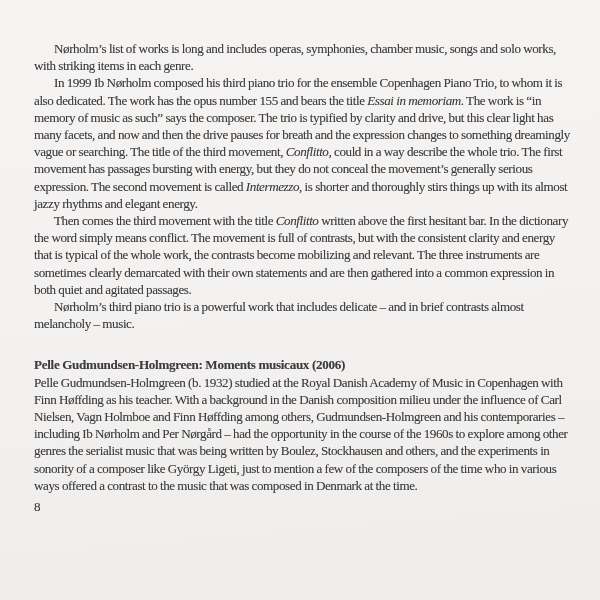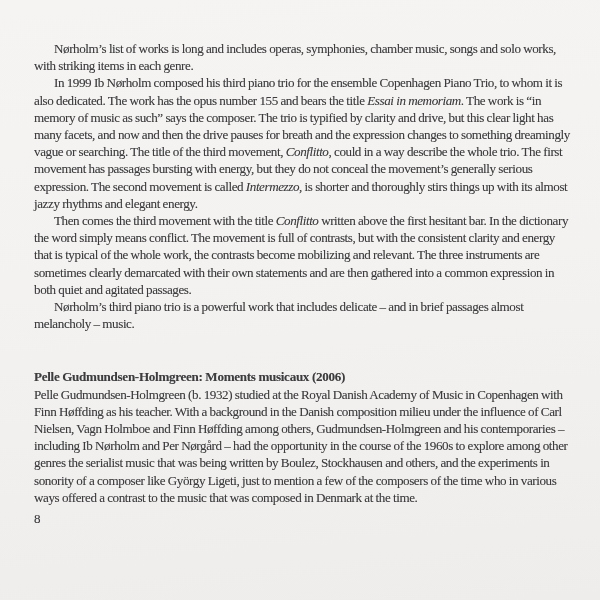--- a/index.html
+++ b/index.html
@@ -31,21 +31,21 @@
     text-shadow: 0 0 0.5px rgba(61,61,63,0.35);
   }
   .para.indent {
     text-indent: 20px;
   }
   .it {
     font-style: italic;
   }
   .heading {
     font-weight: bold;
-    margin-top: 36px;
+    margin-top: 24px;
     letter-spacing: -0.3px;
   }
   .page-number {
     margin-top: 4px;
     font-size: 13.1px;
     line-height: 17.2px;
     letter-spacing: -0.42px;
     text-shadow: 0 0 0.5px rgba(61,61,63,0.35);
   }
 </style>
@@ -54,21 +54,21 @@
 
 <div class="page">
   <div class="text-column">
 
     <p class="para indent"><span class="seg">Nørholm’s list of works is long and includes operas, symphonies, chamber music, songs and solo works, with striking items in each genre.</span></p>
 
     <p class="para indent"><span class="seg">In 1999 Ib Nørholm composed his third piano trio for the ensemble Copenhagen Piano Trio, to whom it is also dedicated. The work has the opus number 155 and bears the title </span><span class="seg it">Essai in memoriam</span><span class="seg">. The work is “in memory of music as such” says the composer. The trio is typified by clarity and drive, but this clear light has many facets, and now and then the drive pauses for breath and the expression changes to something dreamingly vague or searching. The title of the third movement, </span><span class="seg it">Conflitto</span><span class="seg">, could in a way describe the whole trio. The first movement has passages bursting with energy, but they do not conceal the movement’s generally serious expression. The second movement is called </span><span class="seg it">Intermezzo</span><span class="seg">, is shorter and thoroughly stirs things up with its almost jazzy rhythms and elegant energy.</span></p>
 
     <p class="para indent"><span class="seg">Then comes the third movement with the title </span><span class="seg it">Conflitto</span><span class="seg"> written above the first hesitant bar. In the dictionary the word simply means conflict. The movement is full of contrasts, but with the consistent clarity and energy that is typical of the whole work, the contrasts become mobilizing and relevant. The three instruments are sometimes clearly demarcated with their own statements and are then gathered into a common expression in both quiet and agitated passages.</span></p>
 
-    <p class="para indent"><span class="seg">Nørholm’s third piano trio is a powerful work that includes delicate – and in brief passages almost melancholy – music.</span></p>
+    <p class="para indent"><span class="seg">Nørholm’s third piano trio is a powerful work that includes delicate – and in brief contrasts almost melancholy – music.</span></p>
 
     <h2 class="heading">Pelle Gudmundsen-Holmgreen: Moments musicaux (2006)</h2>
 
     <p class="para"><span class="seg">Pelle Gudmundsen-Holmgreen (b. 1932) studied at the Royal Danish Academy of Music in Copenhagen with Finn Høffding as his teacher. With a background in the Danish composition milieu under the influence of Carl Nielsen, Vagn Holmboe and Finn Høffding among others, Gudmundsen-Holmgreen and his contemporaries – including Ib Nørholm and Per Nørgård – had the opportunity in the course of the 1960s to explore among other genres the serialist music that was being written by Boulez, Stockhausen and others, and the experiments in sonority of a composer like György Ligeti, just to mention a few of the composers of the time who in various ways offered a contrast to the music that was composed in Denmark at the time.</span></p>
 
 
     <div class="page-number">8</div>
 
   </div>
 </div>

